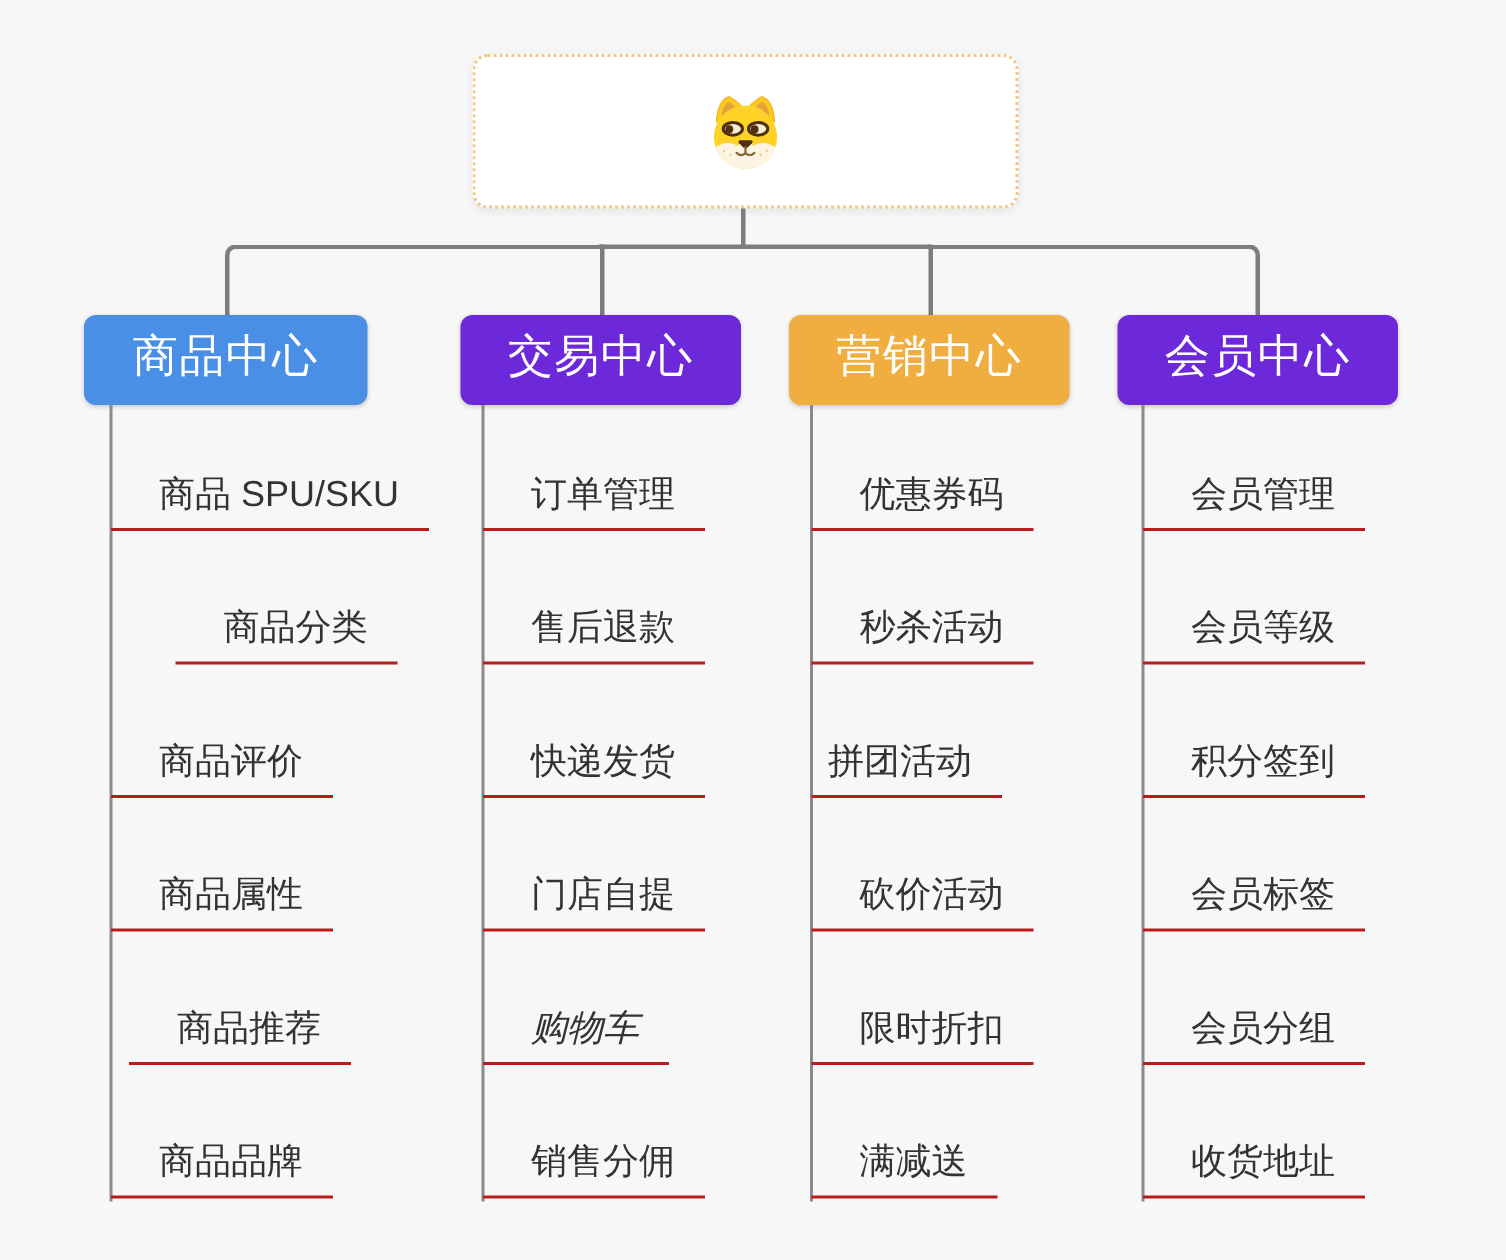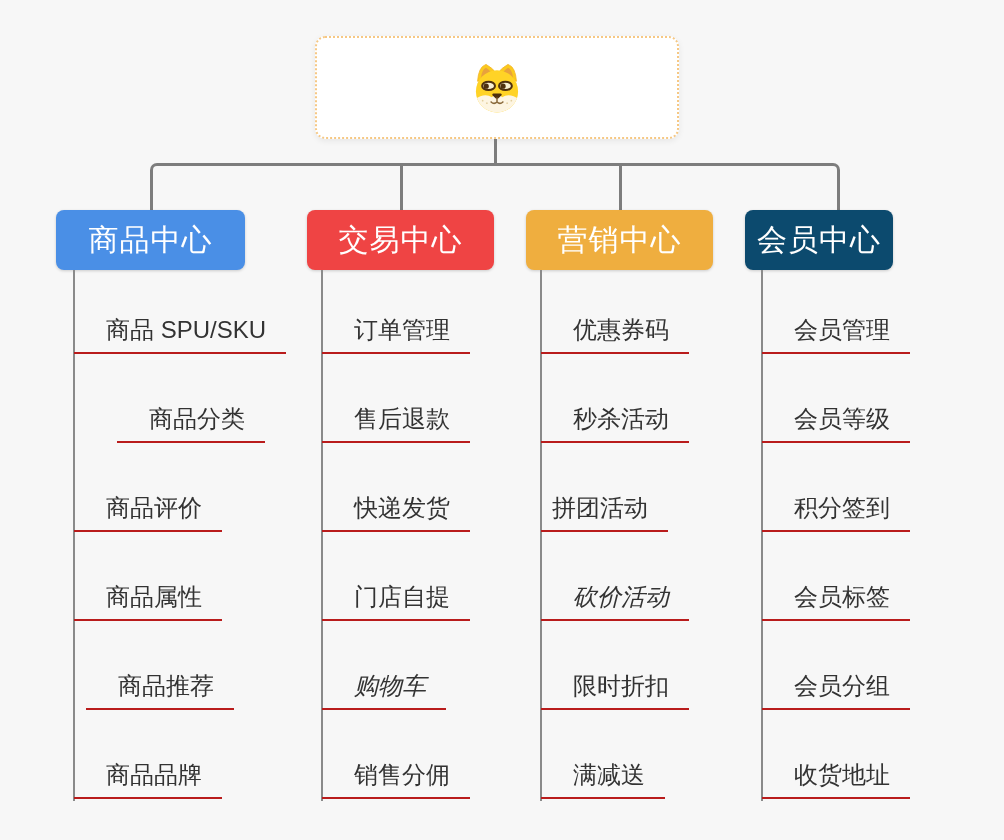--- a/index.html
+++ b/index.html
@@ -25,21 +25,21 @@
   .bend{position:absolute;box-sizing:border-box;border:0 solid #7d7d7d;background:transparent;}
   .bend-left{border-left-width:3px;border-top-width:3px;border-top-left-radius:7px;}
   .bend-right{border-right-width:3px;border-top-width:3px;border-top-right-radius:7px;}
   
   .branch-box{
     position:absolute;height:60px;border-radius:8px;
     display:flex;align-items:center;justify-content:center;
     box-shadow:0 1px 3px rgba(0,0,0,0.18);
   }
   .branch-label{
-    color:#ffffff;font-size:30px;letter-spacing:1px;line-height:1;white-space:nowrap;
+    color:#ffffff;font-size:30px;letter-spacing:1px;line-height:1;white-space:nowrap;font-family:Liberation Mono, monospace;
   }
   .col-line{position:absolute;width:2px;background:#8a8a8a;}
   
   .leaf{
     position:absolute;box-sizing:content-box;
     line-height:26px;padding:0 20px 9px 32px;
     border-bottom:2px solid #b91c1c;
     font-size:24px;color:#333333;white-space:nowrap;
   }
 </style>
@@ -93,42 +93,42 @@
         <span class="branch-label">商品中心</span>
       </div>
       <div class="col-line" style="left: 73px; top: 270px; height: 531px;"></div>
       <div class="leaf" style="left: 74px; top: 317px;"><span>商品 SPU/SKU</span></div>
       <div class="leaf" style="left: 74px; top: 406px; margin-left: 43px;"><span>商品分类</span></div>
       <div class="leaf" style="left: 74px; top: 495px;"><span>商品评价</span></div>
       <div class="leaf" style="left: 74px; top: 584px;"><span>商品属性</span></div>
       <div class="leaf" style="left: 86px; top: 673px;"><span>商品推荐</span></div>
       <div class="leaf" style="left: 74px; top: 762px;"><span>商品品牌</span></div>
       <div class="line" style="left: 400px; top: 163px; width: 3px; height: 47px;"></div>
-      <div class="branch-box" style="left: 307px; top: 210px; width: 187px; background: #ef4444;">
+      <div class="branch-box" style="left: 307px; top: 210px; width: 187px; background: #6d28d9;">
         <span class="branch-label">交易中心</span>
       </div>
       <div class="col-line" style="left: 321px; top: 270px; height: 531px;"></div>
       <div class="leaf" style="left: 322px; top: 317px;"><span>订单管理</span></div>
       <div class="leaf" style="left: 322px; top: 406px;"><span>售后退款</span></div>
       <div class="leaf" style="left: 322px; top: 495px; padding-left: 32px;"><span>快递发货</span></div>
       <div class="leaf" style="left: 322px; top: 584px;"><span>门店自提</span></div>
       <div class="leaf" style="left: 322px; top: 673px; font-style: italic;"><span>购物车</span></div>
       <div class="leaf" style="left: 322px; top: 762px;"><span>销售分佣</span></div>
       <div class="line" style="left: 619px; top: 163px; width: 3px; height: 47px;"></div>
       <div class="branch-box" style="left: 526px; top: 210px; width: 187px; background: rgb(239, 174, 63);">
         <span class="branch-label">营销中心</span>
       </div>
       <div class="col-line" style="left: 540px; top: 270px; height: 531px;"></div>
       <div class="leaf" style="left: 541px; top: 317px;"><span>优惠券码</span></div>
       <div class="leaf" style="left: 541px; top: 406px;"><span>秒杀活动</span></div>
       <div class="leaf" style="left: 541px; top: 495px; padding-left: 11px;"><span>拼团活动</span></div>
-      <div class="leaf" style="left: 541px; top: 584px; font-style: italic;"><span>砍价活动</span></div>
+      <div class="leaf" style="left: 541px; top: 584px;"><span>砍价活动</span></div>
       <div class="leaf" style="left: 541px; top: 673px;"><span>限时折扣</span></div>
       <div class="leaf" style="left: 541px; top: 762px;"><span>满减送</span></div>
-      <div class="branch-box" style="left: 745px; top: 210px; width: 148px; background: #0c4a6e;">
+      <div class="branch-box" style="left: 745px; top: 210px; width: 187px; background: #6d28d9;">
         <span class="branch-label">会员中心</span>
       </div>
       <div class="col-line" style="left: 761px; top: 270px; height: 531px;"></div>
       <div class="leaf" style="left: 762px; top: 317px;"><span>会员管理</span></div>
       <div class="leaf" style="left: 762px; top: 406px;"><span>会员等级</span></div>
       <div class="leaf" style="left: 762px; top: 495px;"><span>积分签到</span></div>
       <div class="leaf" style="left: 762px; top: 584px;"><span>会员标签</span></div>
       <div class="leaf" style="left: 762px; top: 673px;"><span>会员分组</span></div>
       <div class="leaf" style="left: 762px; top: 762px;"><span>收货地址</span></div>
     </div>

